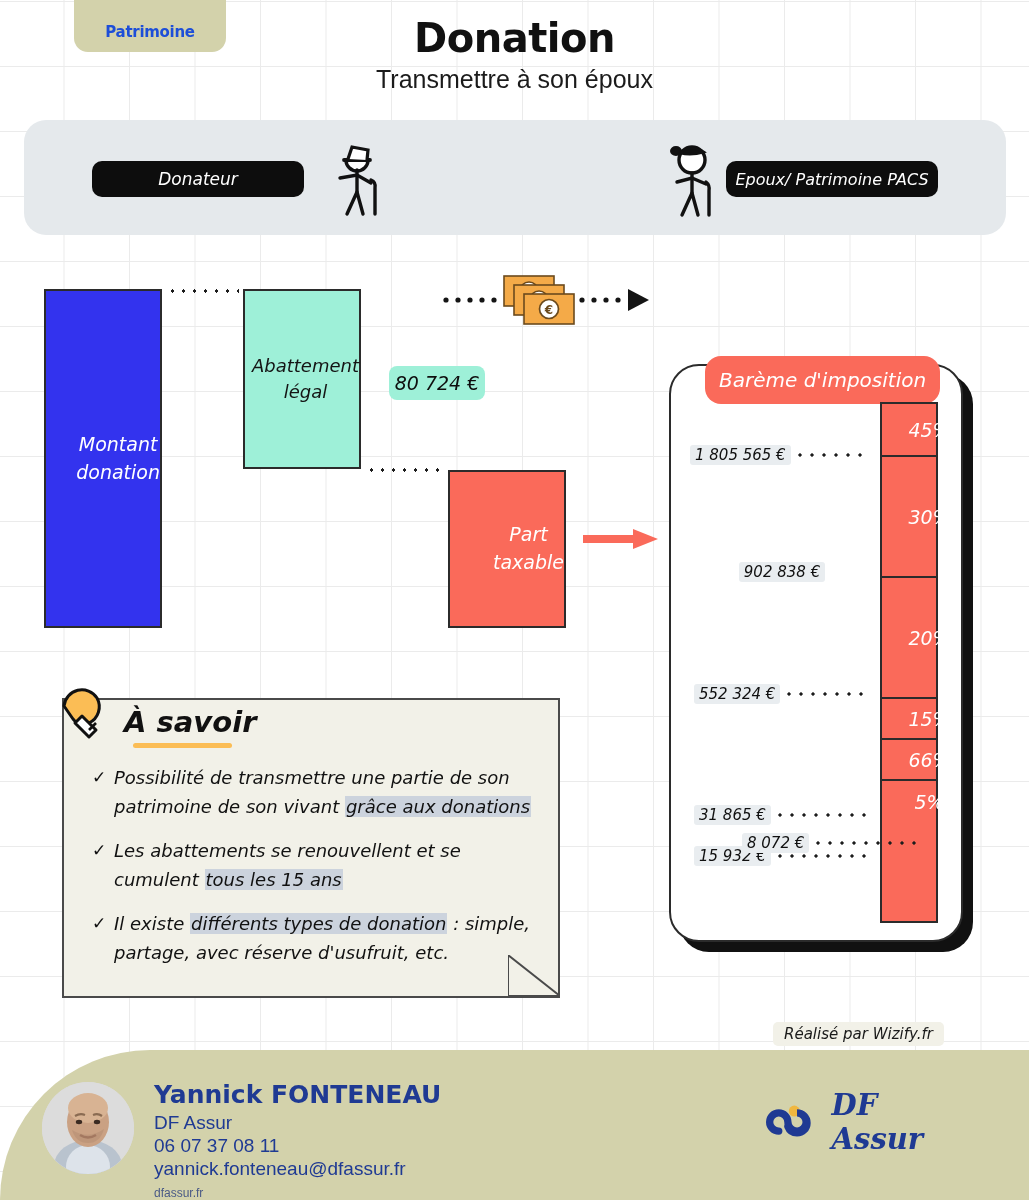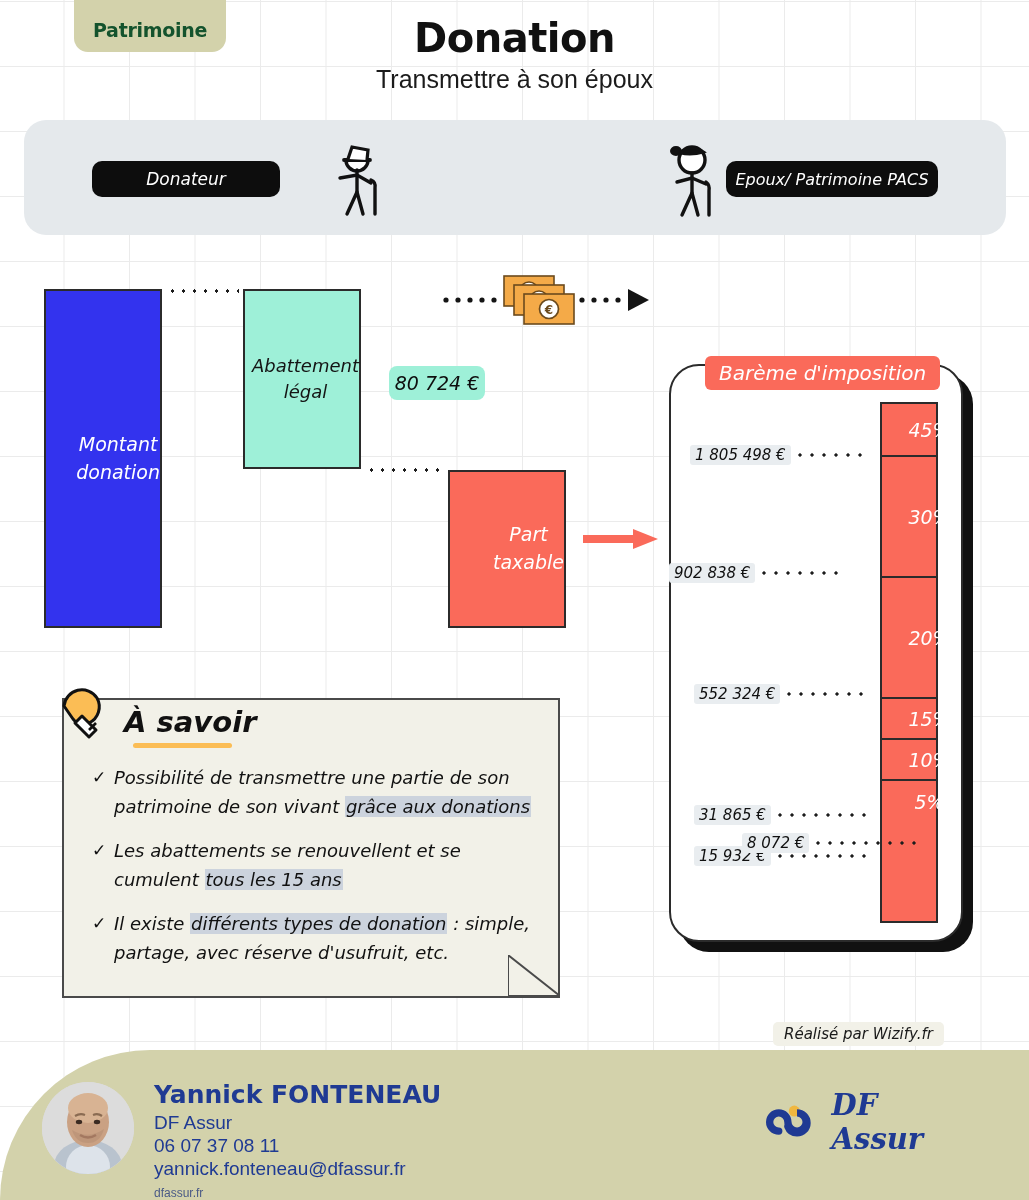--- a/index.html
+++ b/index.html
@@ -31,22 +31,22 @@
     left: 74px; top: -14px;
     width: 152px; height: 66px;
     background: #d3d2ab;
     border-radius: 0 0 14px 14px;
     display: flex; align-items: flex-end; justify-content: center;
     padding-bottom: 11px;
   }
   #badge-patrimoine span {
     font-family: "DejaVu Sans", sans-serif;
     font-weight: 700;
-    font-size: 19px;
-    color: #14532d;
+    font-size: 15px;
+    color: #1d4ed8;
     letter-spacing: -0.3px;
   }
 
   #title-block {
     position: absolute;
     left: 0; top: 14px;
     width: 1029px;
     text-align: center;
   }
   #main-title {
@@ -77,21 +77,21 @@
   .pill-black {
     position: absolute;
     background: #0d0d0d;
     border-radius: 10px;
     display: flex; align-items: center; justify-content: center;
     color: #ffffff;
     font-family: "DejaVu Sans", sans-serif;
     font-style: italic;
     font-size: 17px;
   }
-  #pill-donateur { left: 68px; top: 41px; width: 188px; height: 36px; }
+  #pill-donateur { left: 68px; top: 41px; width: 212px; height: 36px; }
   #pill-epoux    { left: 702px; top: 41px; width: 212px; height: 36px; font-size: 16px; }
 
   .stick { position: absolute; }
   #fig-donateur { left: 306px; top: 22px; }
   #fig-epoux    { left: 640px; top: 22px; }
 
   #money-flow { position: absolute; left: 418px; top: 148px; width: 210px; height: 62px; }
 
   
   .bx {
@@ -152,24 +152,24 @@
     position: absolute;
     left: 669px; top: 364px;
     width: 294px; height: 578px;
     background: #ffffff;
     border: 2.5px solid #2b2b2b;
     border-radius: 30px;
   }
   #bareme-title {
     position: absolute;
     left: 705px; top: 356px;
-    height: 34px;
+    height: 48px;
     padding: 0 14px;
     background: #fa6a5a;
-    border-radius: 6px;
+    border-radius: 16px;
     display: flex; align-items: center; justify-content: center;
     font-family: "DejaVu Sans", sans-serif;
     font-style: italic;
     font-size: 20px;
     color: #ffffff;
     white-space: nowrap;
   }
 
   #bracket-bar {
     position: absolute;
@@ -448,32 +448,32 @@
       <div class="bracket-seg" style="height: 121px;">
         <span>30%</span>
       </div>
       <div class="bracket-seg" style="height: 121px;">
         <span>20%</span>
       </div>
       <div class="bracket-seg" style="height: 41px;">
         <span>15%</span>
       </div>
       <div class="bracket-seg" style="height: 41px;">
-        <span>10%</span>
+        <span>66%</span>
       </div>
       <div class="bracket-seg" style="height: 41px;">
         <span>5%</span>
       </div>
     </div>
   <div id="threshold-group">
       <div class="threshold" style="left: 690px; top: 444px; width: 180px;">
-        <span class="th-label">1 805 498 €</span>
+        <span class="th-label">1 805 565 €</span>
         <span class="th-dots"></span>
       </div>
-      <div class="threshold" style="left: 669px; top: 562px; width: 176px;">
+      <div class="threshold" style="left: 694px; top: 562px; width: 176px; flex-direction: column;">
         <span class="th-label">902 838 €</span>
         <span class="th-dots"></span>
       </div>
       <div class="threshold" style="left: 694px; top: 683px; width: 176px;">
         <span class="th-label">552 324 €</span>
         <span class="th-dots"></span>
       </div>
       <div class="threshold" style="left: 694px; top: 804px; width: 176px;">
         <span class="th-label">31 865 €</span>
         <span class="th-dots"></span>

